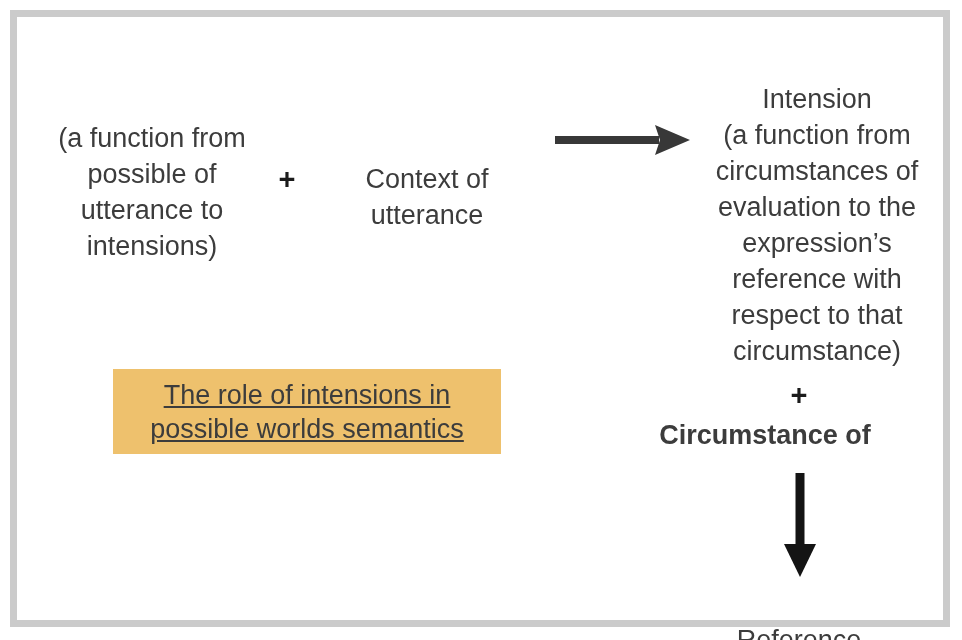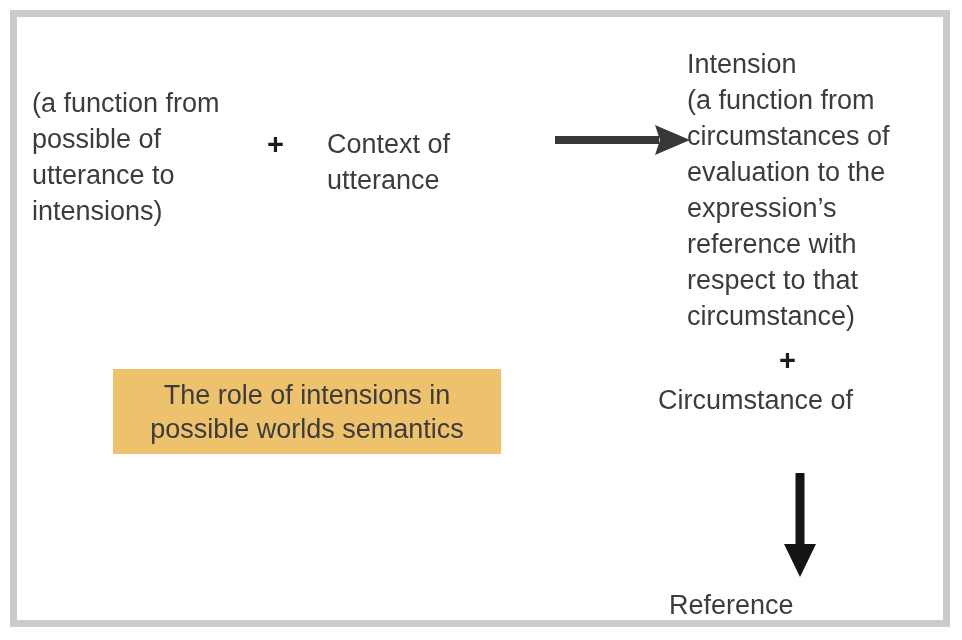--- a/index.html
+++ b/index.html
@@ -9,40 +9,42 @@
     font-family:"Liberation Sans","DejaVu Sans",sans-serif;
     overflow:hidden;
   }
   .canvas{position:relative;width:962px;height:640px;background:var(--canvas-bg,#ffffff);}
   .frame{
     position:absolute;left:10px;top:10px;width:940px;height:617px;
     box-sizing:border-box;border:7px solid var(--frame-border,#cbcbcb);
     background:#ffffff;
   }
   .tblock{
-    position:absolute;text-align:left;
+    position:absolute;text-align:center;
     font-size:27px;line-height:36px;
     color:var(--text,#3c3c3c);
     white-space:nowrap;
+    margin-top:35px;
   }
   .tblock div{white-space:nowrap;}
   #character{left:15px;top:68px;width:240px;}
   #plus-left{left:250px;top:109px;width:40px;}
   #context{left:310px;top:109px;width:200px;}
   #intension{left:670px;top:29px;width:260px;}
   #plus-right{left:762px;top:325px;width:40px;}
-  #circumstance{left:641px;top:365px;width:260px;}
+  #circumstance{left:618px;top:365px;width:260px;font-weight:bold;}
   #reference{left:652px;top:570px;width:260px;}
   .plus{font-weight:bold;font-size:29px;color:var(--plus,#1b1b1b);}
   .caption{
     position:absolute;left:96px;top:352px;width:388px;height:85px;
     background:var(--caption-bg,#eec16d);
     display:flex;flex-direction:column;align-items:center;justify-content:center;
     font-size:27px;line-height:34px;color:var(--text,#3c3c3c);
     text-align:center;
+    text-decoration:underline;
   }
   .arrow-right{position:absolute;left:538px;top:107px;}
   .arrow-right *{fill:var(--arrow-right,#383838);}
   .arrow-down{position:absolute;left:766px;top:456px;}
   .arrow-down *{fill:var(--arrow-down,#141414);}
 </style>
 </head>
 <body>
 
 <div class="canvas">

